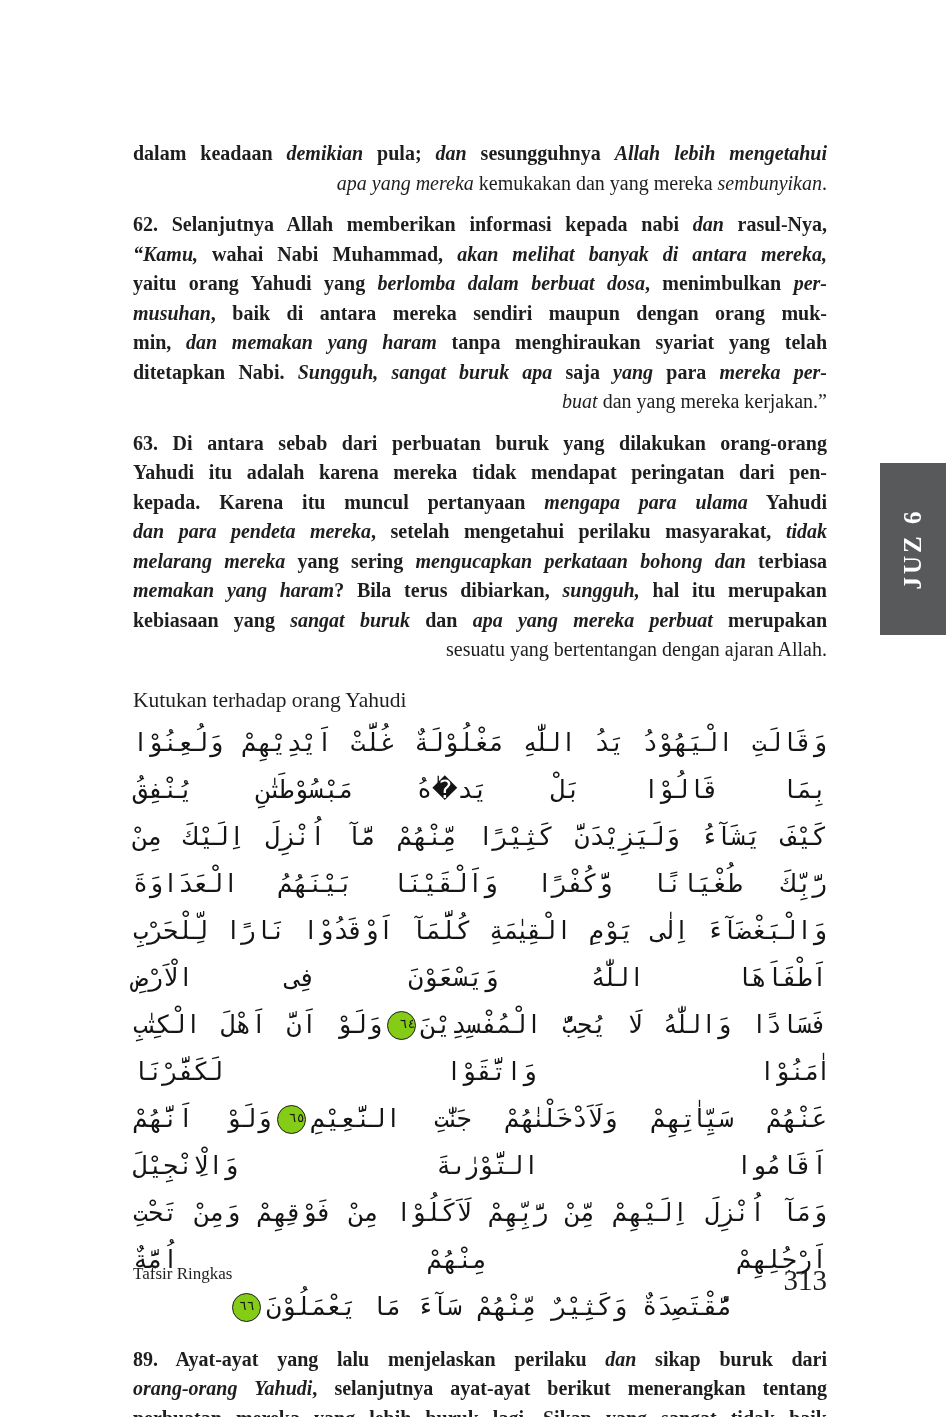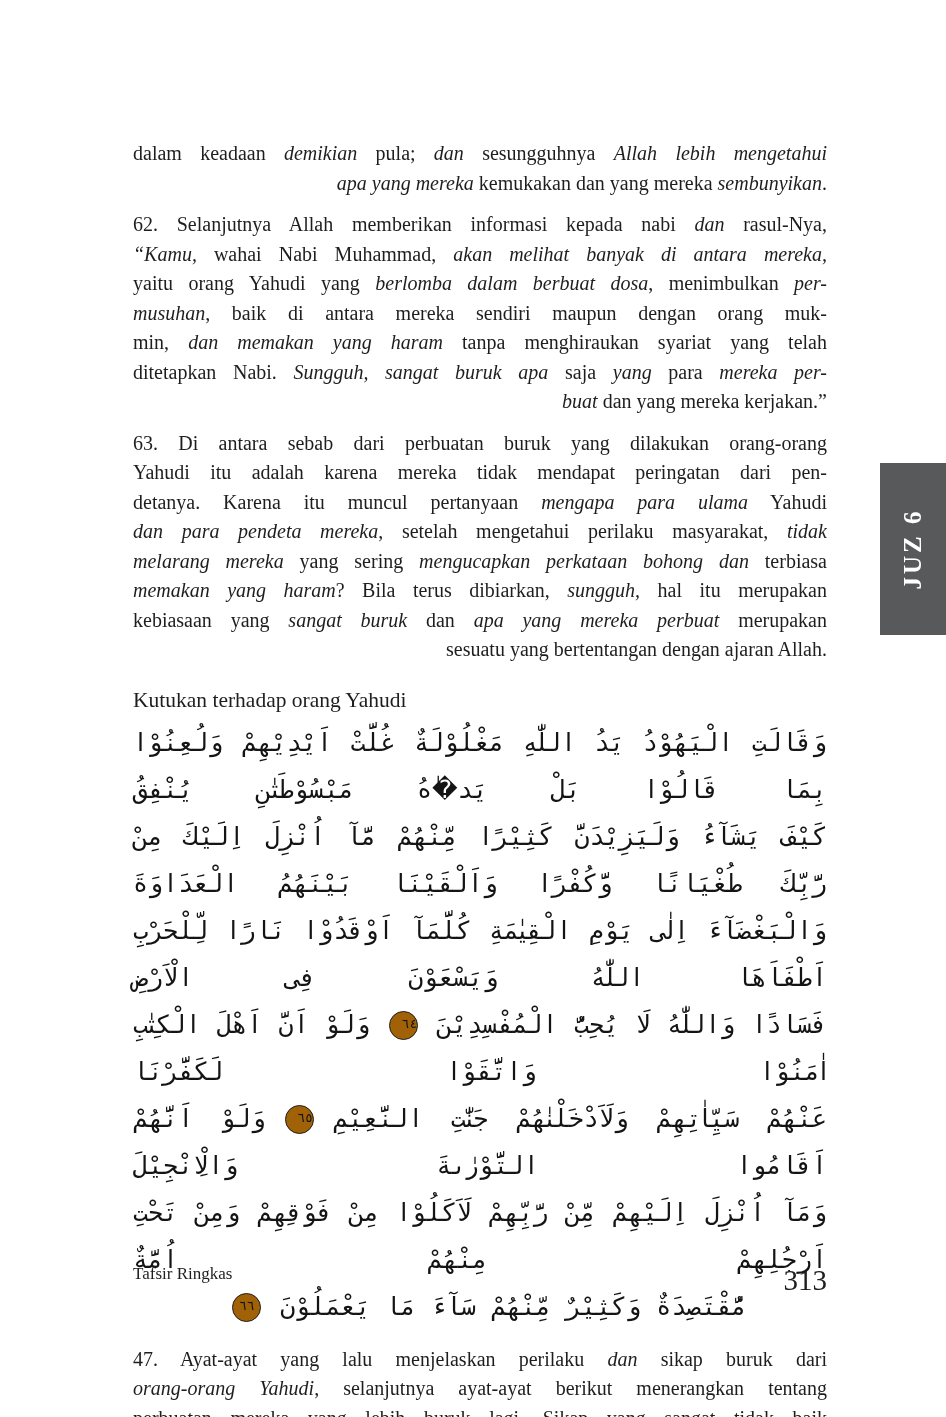--- a/index.html
+++ b/index.html
@@ -17,20 +17,21 @@
   }
   .para{margin:0 0 12px 0;}
   .line{
     font-size:20px;
     line-height:29.5px;
     text-align:right;
   }
   .line.j{
     text-align:justify;
     text-align-last:justify;
+    font-weight:bold;
   }
   .line em{font-style:italic;}
   .section-heading{
     font-weight:normal;
     font-size:21.5px;
     line-height:30px;
     margin:20px 0 0 0;
   }
   .arabic{margin:6px 0 13px 0;}
   .aline{
@@ -49,22 +50,22 @@
   .ayah-badge{
     display:inline-block;
     box-sizing:border-box;
     width:29px;height:29px;
     border:1.6px solid #1e1e1e;
     border-radius:50%;
     font-size:13px;
     line-height:25px;
     text-align:right;
     vertical-align:middle;
-    margin:0 19px;
-    background:#a16207;
+    margin:0 5px;
+    background:#84cc16;
   }
   .juz-tab{
     position:absolute;
     right:0;top:463px;
     width:66px;height:172px;
     background:#58595b;
     display:flex;align-items:center;justify-content:center;
   }
   .juz-tab .label{
     transform:rotate(-90deg);
@@ -100,21 +101,21 @@
           <div class="line j"><em>“Kamu,</em><span> wahai Nabi Muhammad, </span><em>akan melihat banyak di antara mereka,</em></div>
           <div class="line j"><span>yaitu orang Yahudi yang </span><em>berlomba dalam berbuat dosa</em><span>, menimbulkan </span><em>per-</em></div>
           <div class="line j"><em>musuhan</em><span>, baik di antara mereka sendiri maupun dengan orang muk-</span></div>
           <div class="line j"><span>min, </span><em>dan memakan yang haram</em><span> tanpa menghiraukan syariat yang telah</span></div>
           <div class="line j"><span>ditetapkan Nabi. </span><em>Sungguh, sangat buruk apa</em><span> saja </span><em>yang</em><span> para </span><em>mereka per-</em></div>
           <div class="line"><em>buat</em><span> dan yang mereka kerjakan.”</span></div>
         </div>
         <div class="para">
           <div class="line j"><span>63. Di antara sebab dari perbuatan buruk yang dilakukan orang-orang</span></div>
           <div class="line j"><span>Yahudi itu adalah karena mereka tidak mendapat peringatan dari pen-</span></div>
-          <div class="line j"><span>detanya. Karena itu muncul pertanyaan </span><em>mengapa para ulama</em><span> Yahudi</span></div>
+          <div class="line j"><span>kepada. Karena itu muncul pertanyaan </span><em>mengapa para ulama</em><span> Yahudi</span></div>
           <div class="line j"><em>dan para pendeta mereka</em><span>, setelah mengetahui perilaku masyarakat, </span><em>tidak</em></div>
           <div class="line j"><em>melarang mereka</em><span> yang sering </span><em>mengucapkan perkataan bohong dan</em><span> terbiasa</span></div>
           <div class="line j"><em>memakan yang haram</em><span>? Bila terus dibiarkan, </span><em>sungguh,</em><span> hal itu merupakan</span></div>
           <div class="line j"><span>kebiasaan yang </span><em>sangat buruk</em><span> dan </span><em>apa yang mereka perbuat</em><span> merupakan</span></div>
           <div class="line"><span>sesuatu yang bertentangan dengan ajaran Allah.</span></div>
         </div>
       </div>
 
     <h2 class="section-heading">Kutukan terhadap orang Yahudi</h2>
 
@@ -123,21 +124,21 @@
         <div class="aline"><span>كَيْفَ يَشَآءُ وَلَيَزِيْدَنَّ كَثِيْرًا مِّنْهُمْ مَّآ اُنْزِلَ اِلَيْكَ مِنْ رَّبِّكَ طُغْيَانًا وَّكُفْرًا وَاَلْقَيْنَا بَيْنَهُمُ الْعَدَاوَةَ</span></div>
         <div class="aline"><span>وَالْبَغْضَآءَ اِلٰى يَوْمِ الْقِيٰمَةِ كُلَّمَآ اَوْقَدُوْا نَارًا لِّلْحَرْبِ اَطْفَاَهَا اللّٰهُ وَيَسْعَوْنَ فِى الْاَرْضِ</span></div>
         <div class="aline"><span>فَسَادًا وَاللّٰهُ لَا يُحِبُّ الْمُفْسِدِيْنَ</span><span class="ayah-badge">٦٤</span><span>وَلَوْ اَنَّ اَهْلَ الْكِتٰبِ اٰمَنُوْا وَاتَّقَوْا لَكَفَّرْنَا</span></div>
         <div class="aline"><span>عَنْهُمْ سَيِّاٰتِهِمْ وَلَاَدْخَلْنٰهُمْ جَنّٰتِ النَّعِيْمِ</span><span class="ayah-badge">٦٥</span><span>وَلَوْ اَنَّهُمْ اَقَامُوا التَّوْرٰىةَ وَالْاِنْجِيْلَ</span></div>
         <div class="aline"><span>وَمَآ اُنْزِلَ اِلَيْهِمْ مِّنْ رَّبِّهِمْ لَاَكَلُوْا مِنْ فَوْقِهِمْ وَمِنْ تَحْتِ اَرْجُلِهِمْ مِنْهُمْ اُمَّةٌ</span></div>
         <div class="aline center"><span>مُّقْتَصِدَةٌ وَكَثِيْرٌ مِّنْهُمْ سَآءَ مَا يَعْمَلُوْنَ</span><span class="ayah-badge">٦٦</span></div>
       </div>
 
     <div>
         <div class="para">
-          <div class="line j"><span>47. Ayat-ayat yang lalu menjelaskan perilaku </span><em>dan</em><span> sikap buruk dari</span></div>
+          <div class="line j"><span>89. Ayat-ayat yang lalu menjelaskan perilaku </span><em>dan</em><span> sikap buruk dari</span></div>
           <div class="line j"><em>orang-orang Yahudi</em><span>, selanjutnya ayat-ayat berikut menerangkan tentang</span></div>
           <div class="line j"><span>perbuatan mereka yang lebih buruk lagi. Sikap yang sangat tidak baik</span></div>
         </div>
       </div>
 
   </div>
 
   <div class="juz-tab" style="background: rgb(88, 89, 91);">
     <span class="label" style="color: rgb(255, 255, 255);">JUZ 6</span>
   </div>

